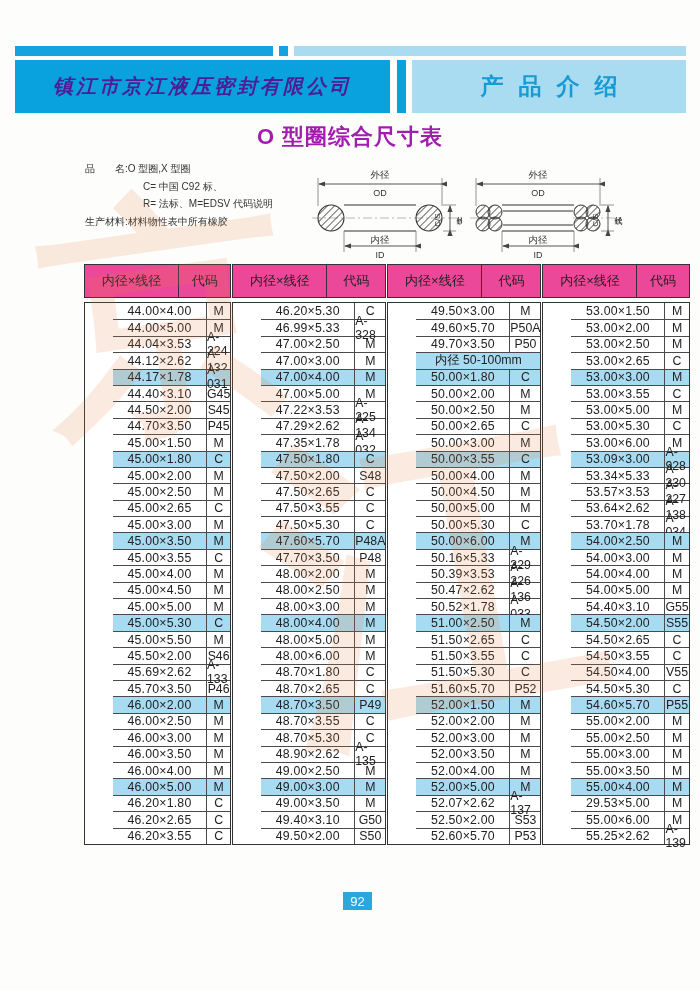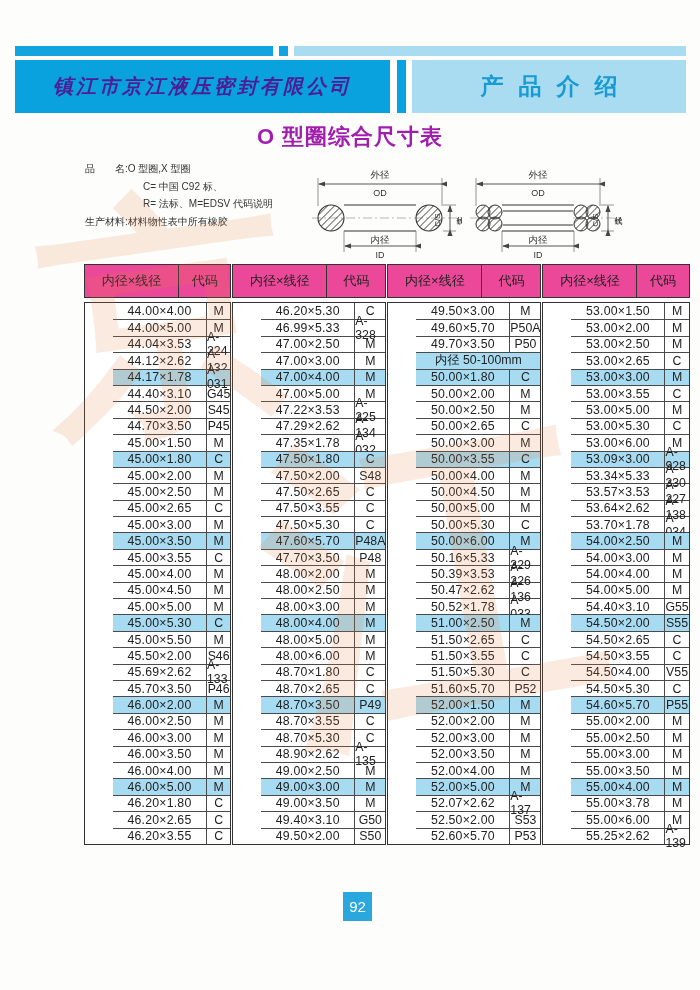--- a/index.html
+++ b/index.html
@@ -44,22 +44,22 @@
   .tbody { margin-top:4px; border:1.5px solid #333; background:#fff;padding-left:28px; }
   .trow { display:flex; height:16.4px; font-size:12.3px; color:#222; background:#fff; border-top:1px solid #4a4a4a; }
   .trow:first-child { border-top:none; }
   .trow .c1 { flex:0 0 94px; display:flex; align-items:center; justify-content:center;
               border-right:1px solid #4a4a4a; letter-spacing:0.2px; }
   .trow .c2 { flex:1; display:flex; align-items:center; justify-content:center; }
   .trow.hl, .trow.hl .c1, .trow.hl .c2 { background:#a7dbf1; }
   .cspan { flex:1; display:flex; align-items:center; justify-content:center; }
 
   
-  .pagenum { position:absolute; left:343px; top:892px; width:29px; height:29px; background:#2aa7dd;
-             color:#fff; font-size:15px; display:flex; align-items:center; justify-content:center; }
+  .pagenum { position:absolute; left:343px; top:892px; width:29px; height:18px; background:#2aa7dd;
+             color:#fff; font-size:13px; display:flex; align-items:center; justify-content:center; }
 
   
   .wm { position:absolute; color:rgba(232,122,58,0.16); font-weight:bold; pointer-events:none; z-index:5;
         font-family:"Liberation Serif", serif; }
   .wm1 { left:40px;  top:150px; font-size:250px; transform:rotate(-8deg); }
   .wm2 { left:270px; top:360px; font-size:330px; transform:rotate(-10deg); }
 </style>
 </head>
 <body>
 
@@ -709,21 +709,21 @@
           </div>
           <div class="trow">
             <div class="c1">55.00×3.50</div>
             <div class="c2">M</div>
           </div>
           <div class="trow hl">
             <div class="c1">55.00×4.00</div>
             <div class="c2">M</div>
           </div>
           <div class="trow">
-            <div class="c1">55.00×3.78</div>
+            <div class="c1">29.53×5.00</div>
             <div class="c2">M</div>
           </div>
           <div class="trow">
             <div class="c1">55.00×6.00</div>
             <div class="c2">M</div>
           </div>
           <div class="trow">
             <div class="c1">55.25×2.62</div>
             <div class="c2">A-139</div>
           </div>

